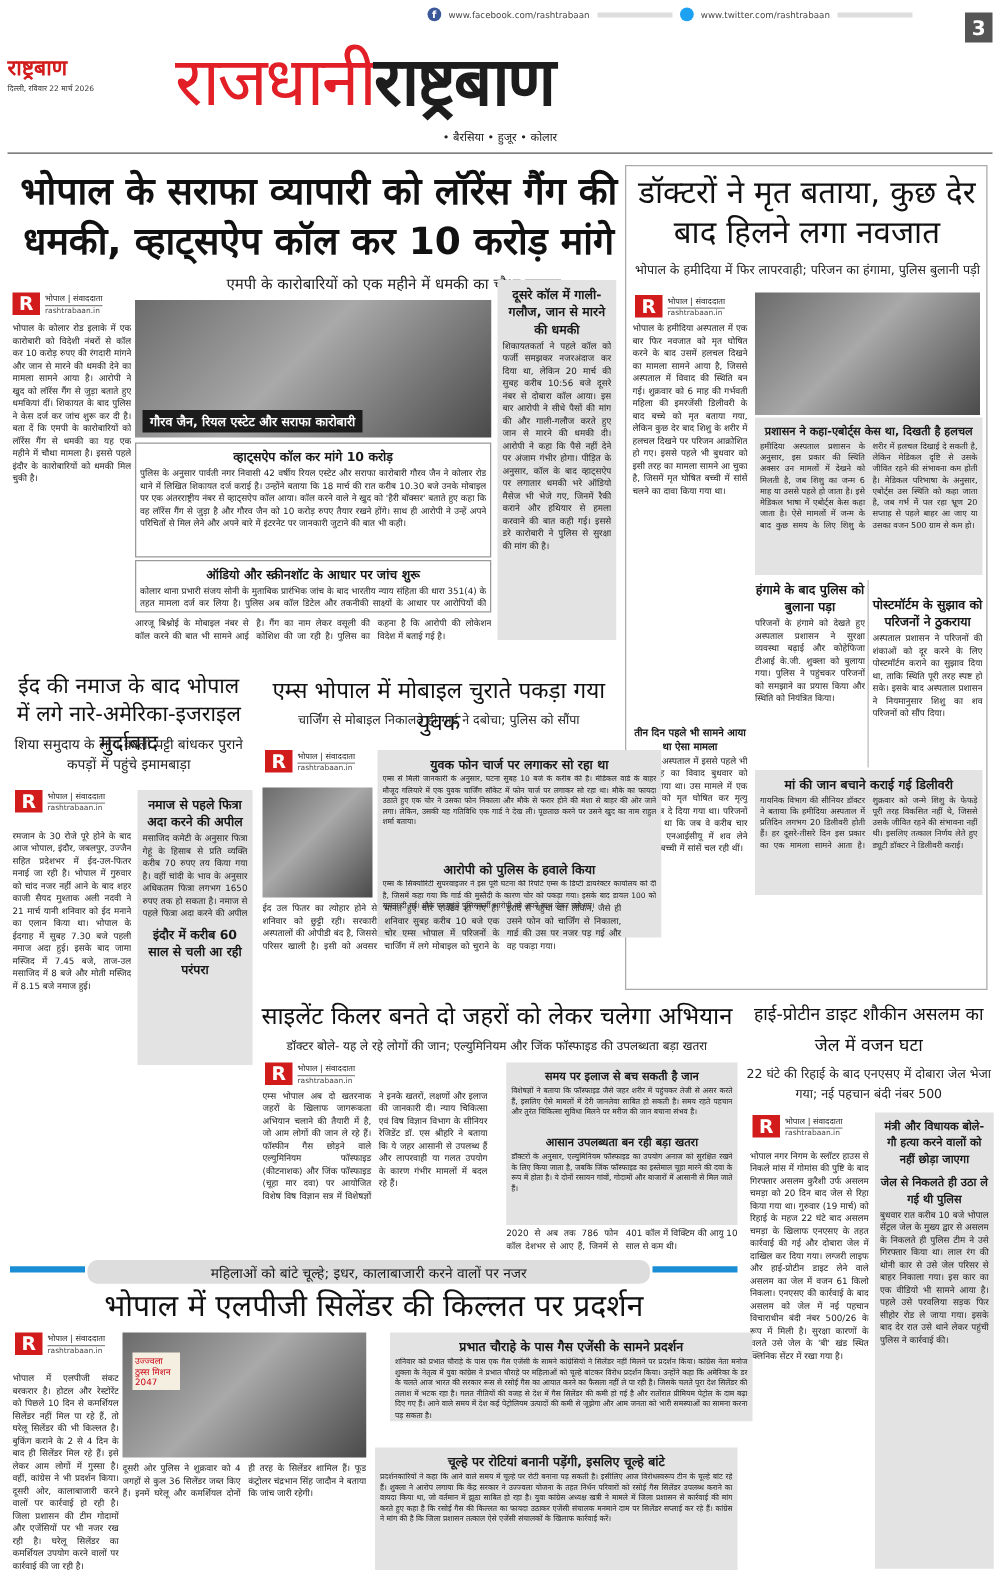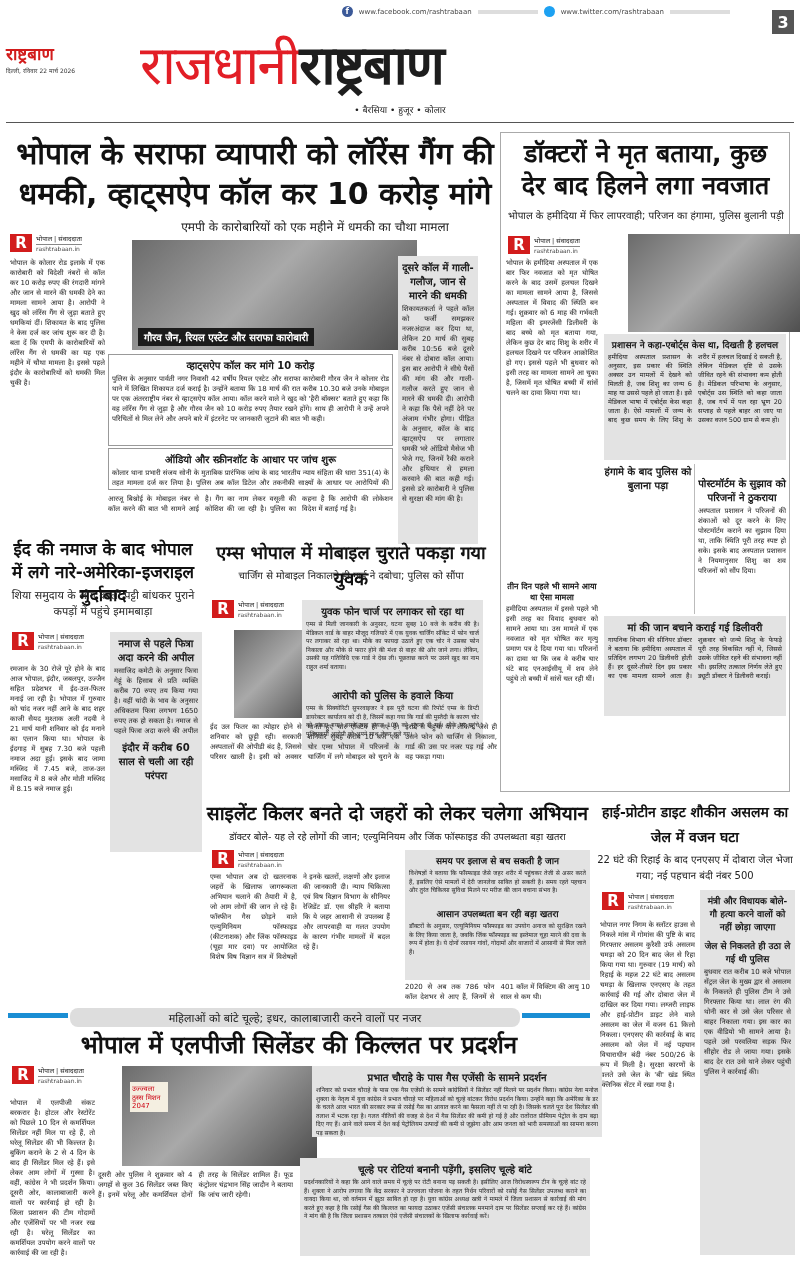--- a/index.html
+++ b/index.html
@@ -19,23 +19,23 @@
 .rule-top{top:122px;left:6px;width:788px;height:1px;background:#555}
 .h-main{left:10px;top:134px;width:490px;font-size:30px;font-weight:bold;line-height:40px;color:#111;text-align:center}
 .sub{font-size:12px;color:#222;text-align:center}
 .bureau{display:flex;align-items:center;gap:4px}
 .rlogo{width:22px;height:18px;background:#d21c1c;color:#fff;font-weight:bold;font-size:15px;display:flex;align-items:center;justify-content:center}
 .bline{font-size:6.5px;color:#222;border-bottom:1px solid #888;padding-bottom:1px}
 .burl{font-size:6px;color:#444}
 .col{font-size:7px;line-height:10px;color:#222;text-align:justify;overflow:hidden}
 .box{background:#e3e3e3;padding:4px}
 .box-h{font-size:10px;font-weight:bold;text-align:center;margin-bottom:2px}
-.photo{background:linear-gradient(135deg,#6b6b6b,#a9a9a9 45%,#4a4a4a);margin-left:24px;}
+.photo{background:linear-gradient(135deg,#6b6b6b,#a9a9a9 45%,#4a4a4a);}
 .photo-cap{background:#1c1c1c;color:#fff;font-size:10px;font-weight:bold;padding:2px 6px}
-.hd{font-weight:bold;color:#111;text-align:center}
+.hd{font-weight:normal;color:#111;text-align:center}
 .vrule{background:#bbb;width:1px}
 .blue-bar{height:5px;background:#1a8ed4}
 .pill{background:#ddd;border-radius:8px;font-size:11px;text-align:center;padding:2px 6px}
 </style>
 </head>
 <body>
 
 <div class="abs top-links">
   <span class="fb">f</span>
   <span>www.facebook.com/rashtrabaan</span>
@@ -69,21 +69,21 @@
 </div>
 <div class="abs" style="left:108px;top:354px;width:285px;height:92px;border:1px solid #999;padding:3px">
   <div class="box-h">व्हाट्सऐप कॉल कर मांगे 10 करोड़</div>
   <div class="col" style="height:62px">पुलिस के अनुसार पार्वती नगर निवासी 42 वर्षीय रियल एस्टेट और सराफा कारोबारी गौरव जैन ने कोलार रोड थाने में लिखित शिकायत दर्ज कराई है। उन्होंने बताया कि 18 मार्च की रात करीब 10.30 बजे उनके मोबाइल पर एक अंतरराष्ट्रीय नंबर से व्हाट्सऐप कॉल आया। कॉल करने वाले ने खुद को 'हैरी बॉक्सर' बताते हुए कहा कि वह लॉरेंस गैंग से जुड़ा है और गौरव जैन को 10 करोड़ रुपए तैयार रखने होंगे। साथ ही आरोपी ने उन्हें अपने परिचितों से मिल लेने और अपने बारे में इंटरनेट पर जानकारी जुटाने की बात भी कही।</div>
 </div>
 <div class="abs" style="left:108px;top:448px;width:285px;height:42px;border:1px solid #999;padding:3px">
   <div class="box-h">ऑडियो और स्क्रीनशॉट के आधार पर जांच शुरू</div>
   <div class="col" style="height:20px">कोलार थाना प्रभारी संजय सोनी के मुताबिक प्रारंभिक जांच के बाद भारतीय न्याय संहिता की धारा 351(4) के तहत मामला दर्ज कर लिया है। पुलिस अब कॉल डिटेल और तकनीकी साक्ष्यों के आधार पर आरोपियों की पहचान करने में जुटी है। साथ ही भेजे गए ऑडियो और स्क्रीनशॉट को भी जांच में शामिल किया गया है।</div>
 </div>
 <div class="abs col" style="left:108px;top:494px;width:285px;height:34px;column-count:3;column-gap:6px">आरजू बिश्नोई के मोबाइल नंबर से कॉल करने की बात भी सामने आई है। गैंग का नाम लेकर वसूली की कोशिश की जा रही है। पुलिस का कहना है कि आरोपी की लोकेशन विदेश में बताई गई है।</div>
-<div class="abs box" style="left:398px;top:256px;width:80px;height:288px">
+<div class="abs box" style="left:398px;top:224px;width:95px;height:288px">
   <div class="box-h">दूसरे कॉल में गाली-गलौज, जान से मारने की धमकी</div>
   <div class="col" style="height:240px">शिकायतकर्ता ने पहले कॉल को फर्जी समझकर नजरअंदाज कर दिया था, लेकिन 20 मार्च की सुबह करीब 10:56 बजे दूसरे नंबर से दोबारा कॉल आया। इस बार आरोपी ने सीधे पैसों की मांग की और गाली-गलौज करते हुए जान से मारने की धमकी दी। आरोपी ने कहा कि पैसे नहीं देने पर अंजाम गंभीर होगा। पीड़ित के अनुसार, कॉल के बाद व्हाट्सऐप पर लगातार धमकी भरे ऑडियो मैसेज भी भेजे गए, जिनमें रैकी कराने और हथियार से हमला करवाने की बात कही गई। इससे डरे कारोबारी ने पुलिस से सुरक्षा की मांग की है।</div>
 </div>
 
 <div class="abs" style="left:500px;top:132px;width:290px;height:660px;border:1px solid #aaa"></div>
 <div class="abs hd" style="left:508px;top:138px;width:275px;font-size:25px;line-height:32px">डॉक्टरों ने मृत बताया, कुछ देर बाद हिलने लगा नवजात</div>
 <div class="abs sub" style="left:506px;top:208px;width:280px;font-size:10px">भोपाल के हमीदिया में फिर लापरवाही; परिजन का हंगामा, पुलिस बुलानी पड़ी</div>
 <div class="abs bureau" style="left:508px;top:236px">
   <div class="rlogo">R</div>
   <div>
@@ -92,20 +92,21 @@
     </div>
 </div>
 <div class="abs col" style="left:506px;top:258px;width:92px;height:320px">भोपाल के हमीदिया अस्पताल में एक बार फिर नवजात को मृत घोषित करने के बाद उसमें हलचल दिखने का मामला सामने आया है, जिससे अस्पताल में विवाद की स्थिति बन गई। शुक्रवार को 6 माह की गर्भवती महिला की इमरजेंसी डिलीवरी के बाद बच्चे को मृत बताया गया, लेकिन कुछ देर बाद शिशु के शरीर में हलचल दिखने पर परिजन आक्रोशित हो गए। इससे पहले भी बुधवार को इसी तरह का मामला सामने आ चुका है, जिसमें मृत घोषित बच्ची में सांसें चलने का दावा किया गया था।</div>
 <div class="abs photo" style="left:604px;top:234px;width:180px;height:98px"></div>
 <div class="abs box" style="left:604px;top:334px;width:182px;height:126px">
   <div class="box-h" style="font-size:9px">प्रशासन ने कहा-एबोर्ट्स केस था, दिखती है हलचल</div>
   <div class="col" style="height:104px;column-count:2;column-gap:6px;font-size:6.5px;line-height:9px">हमीदिया अस्पताल प्रशासन के अनुसार, इस प्रकार की स्थिति अक्सर उन मामलों में देखने को मिलती है, जब शिशु का जन्म 6 माह या उससे पहले हो जाता है। इसे मेडिकल भाषा में एबोर्ट्स केस कहा जाता है। ऐसे मामलों में जन्म के बाद कुछ समय के लिए शिशु के शरीर में हलचल दिखाई दे सकती है, लेकिन मेडिकल दृष्टि से उसके जीवित रहने की संभावना कम होती है। मेडिकल परिभाषा के अनुसार, एबोर्ट्स उस स्थिति को कहा जाता है, जब गर्भ में पल रहा भ्रूण 20 सप्ताह से पहले बाहर आ जाए या उसका वजन 500 ग्राम से कम हो।</div>
 </div>
 <div class="abs" style="left:604px;top:464px;width:88px;height:150px">
   <div class="box-h">हंगामे के बाद पुलिस को बुलाना पड़ा</div>
+  <div class="col" style="height:110px">परिजनों के हंगामे को देखते हुए अस्पताल प्रशासन ने सुरक्षा व्यवस्था बढ़ाई और कोहेफिजा टीआई के.जी. शुक्ला को बुलाया गया। पुलिस ने पहुंचकर परिजनों को समझाने का प्रयास किया और स्थिति को नियंत्रित किया।</div>
 </div>
 <div class="abs vrule" style="left:694px;top:464px;height:150px"></div>
 <div class="abs" style="left:698px;top:476px;width:88px;height:150px">
   <div class="box-h">पोस्टमॉर्टम के सुझाव को परिजनों ने ठुकराया</div>
   <div class="col" style="height:110px">अस्पताल प्रशासन ने परिजनों की शंकाओं को दूर करने के लिए पोस्टमॉर्टम कराने का सुझाव दिया था, ताकि स्थिति पूरी तरह स्पष्ट हो सके। इसके बाद अस्पताल प्रशासन ने नियमानुसार शिशु का शव परिजनों को सौंप दिया।</div>
 </div>
 <div class="abs box" style="left:604px;top:616px;width:182px;height:100px">
   <div class="box-h">मां की जान बचाने कराई गई डिलीवरी</div>
   <div class="col" style="height:78px;column-count:2;column-gap:6px;font-size:6.5px;line-height:9px">गायनिक विभाग की सीनियर डॉक्टर ने बताया कि हमीदिया अस्पताल में प्रतिदिन लगभग 20 डिलीवरी होती हैं। हर दूसरे-तीसरे दिन इस प्रकार का एक मामला सामने आता है। शुक्रवार को जन्मे शिशु के फेफड़े पूरी तरह विकसित नहीं थे, जिससे उसके जीवित रहने की संभावना नहीं थी। इसलिए तत्काल निर्णय लेते हुए ड्यूटी डॉक्टर ने डिलीवरी कराई।</div>
 </div>
@@ -133,21 +134,21 @@
 <div class="abs hd" style="left:205px;top:540px;width:292px;font-size:18px;line-height:26px">एम्स भोपाल में मोबाइल चुराते पकड़ा गया युवक</div>
 <div class="abs sub" style="left:205px;top:568px;width:292px;font-size:10px">चार्जिंग से मोबाइल निकालते ही गार्ड ने दबोचा; पुलिस को सौंपा</div>
 <div class="abs bureau" style="left:212px;top:600px">
   <div class="rlogo">R</div>
   <div>
       <div class="bline">भोपाल | संवाददाता</div>
       <div class="burl">rashtrabaan.in</div>
     </div>
 </div>
 <div class="abs photo" style="left:210px;top:630px;width:88px;height:88px"></div>
-<div class="abs box" style="left:302px;top:600px;width:181px;height:150px">
+<div class="abs box" style="left:302px;top:600px;width:227px;height:150px">
   <div class="box-h">युवक फोन चार्ज पर लगाकर सो रहा था</div>
   <div class="col" style="height:68px;font-size:6px;line-height:8.5px">एम्स से मिली जानकारी के अनुसार, घटना सुबह 10 बजे के करीब की है। मेडिकल वार्ड के बाहर मौजूद गलियारे में एक युवक चार्जिंग सॉकेट में फोन चार्ज पर लगाकर सो रहा था। मौके का फायदा उठाते हुए एक चोर ने उसका फोन निकाला और मौके से फरार होने की मंशा से बाहर की ओर जाने लगा। लेकिन, उसकी यह गतिविधि एक गार्ड ने देख ली। पूछताछ करने पर उसने खुद का नाम राहुल शर्मा बताया।</div>
   <div class="box-h">आरोपी को पुलिस के हवाले किया</div>
   <div class="col" style="height:40px;font-size:6px;line-height:8.5px">एम्स के सिक्योरिटी सुपरवाइजर ने इस पूरी घटना की रिपोर्ट एम्स के डिप्टी डायरेक्टर कार्यालय को दी है, जिसमें कहा गया कि गार्ड की मुस्तैदी के कारण चोर को पकड़ा गया। इसके बाद डायल 100 को सूचना दी गई। मौके पर पहुंचे पुलिसकर्मी आरोपी को अपने साथ लेकर चले गए।</div>
 </div>
 <div class="abs col" style="left:210px;top:722px;width:287px;height:62px;column-count:3;column-gap:6px">ईद उल फितर का त्योहार होने से शनिवार को छुट्टी रही। सरकारी अस्पतालों की ओपीडी बंद है, जिससे परिसर खाली है। इसी को अवसर मानते हुए चोर एक्टिव हो गए हैं। शनिवार सुबह करीब 10 बजे एक चोर एम्स भोपाल में परिजनों के चार्जिंग में लगे मोबाइल को चुराने के इरादे से पहुंचा था। लेकिन, जैसे ही उसने फोन को चार्जिंग से निकाला, गार्ड की उस पर नजर पड़ गई और वह पकड़ा गया।</div>
 
 <div class="abs hd" style="left:205px;top:800px;width:385px;font-size:19px;line-height:26px">साइलेंट किलर बनते दो जहरों को लेकर चलेगा अभियान</div>
 <div class="abs sub" style="left:205px;top:830px;width:385px;font-size:9.5px">डॉक्टर बोले- यह ले रहे लोगों की जान; एल्युमिनियम और जिंक फॉस्फाइड की उपलब्धता बड़ा खतरा</div>
 <div class="abs bureau" style="left:212px;top:850px">

